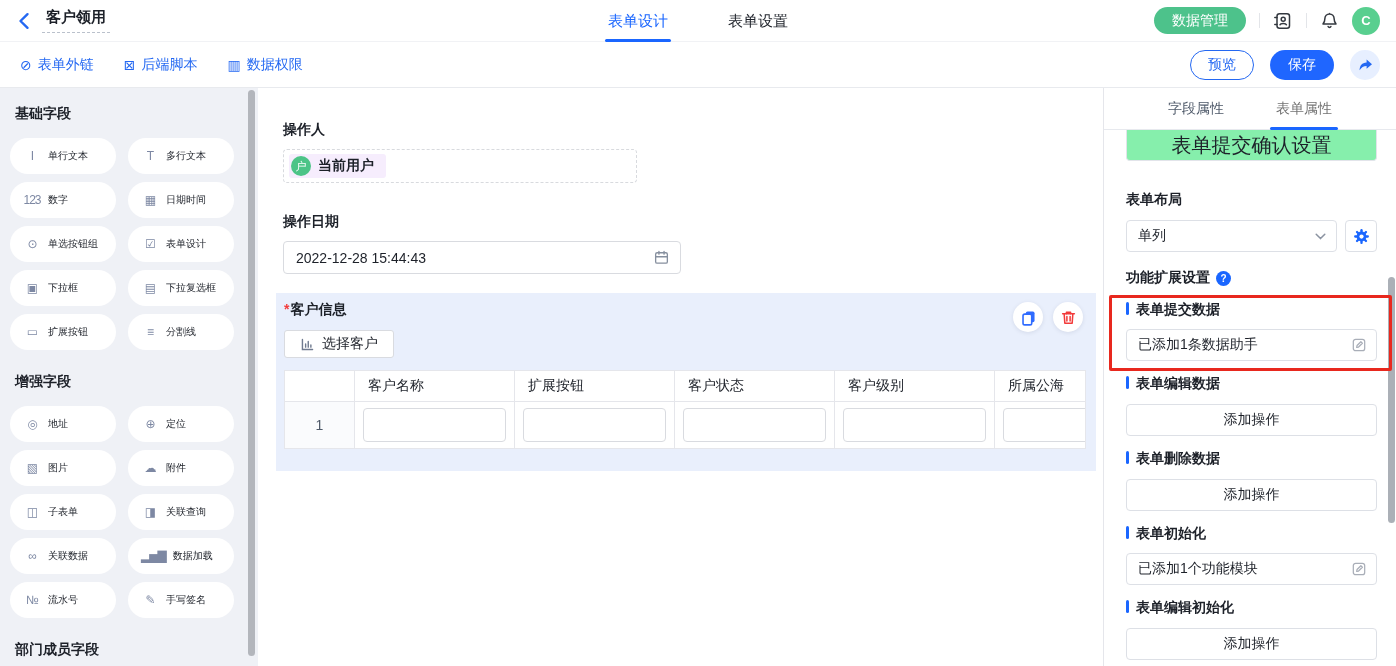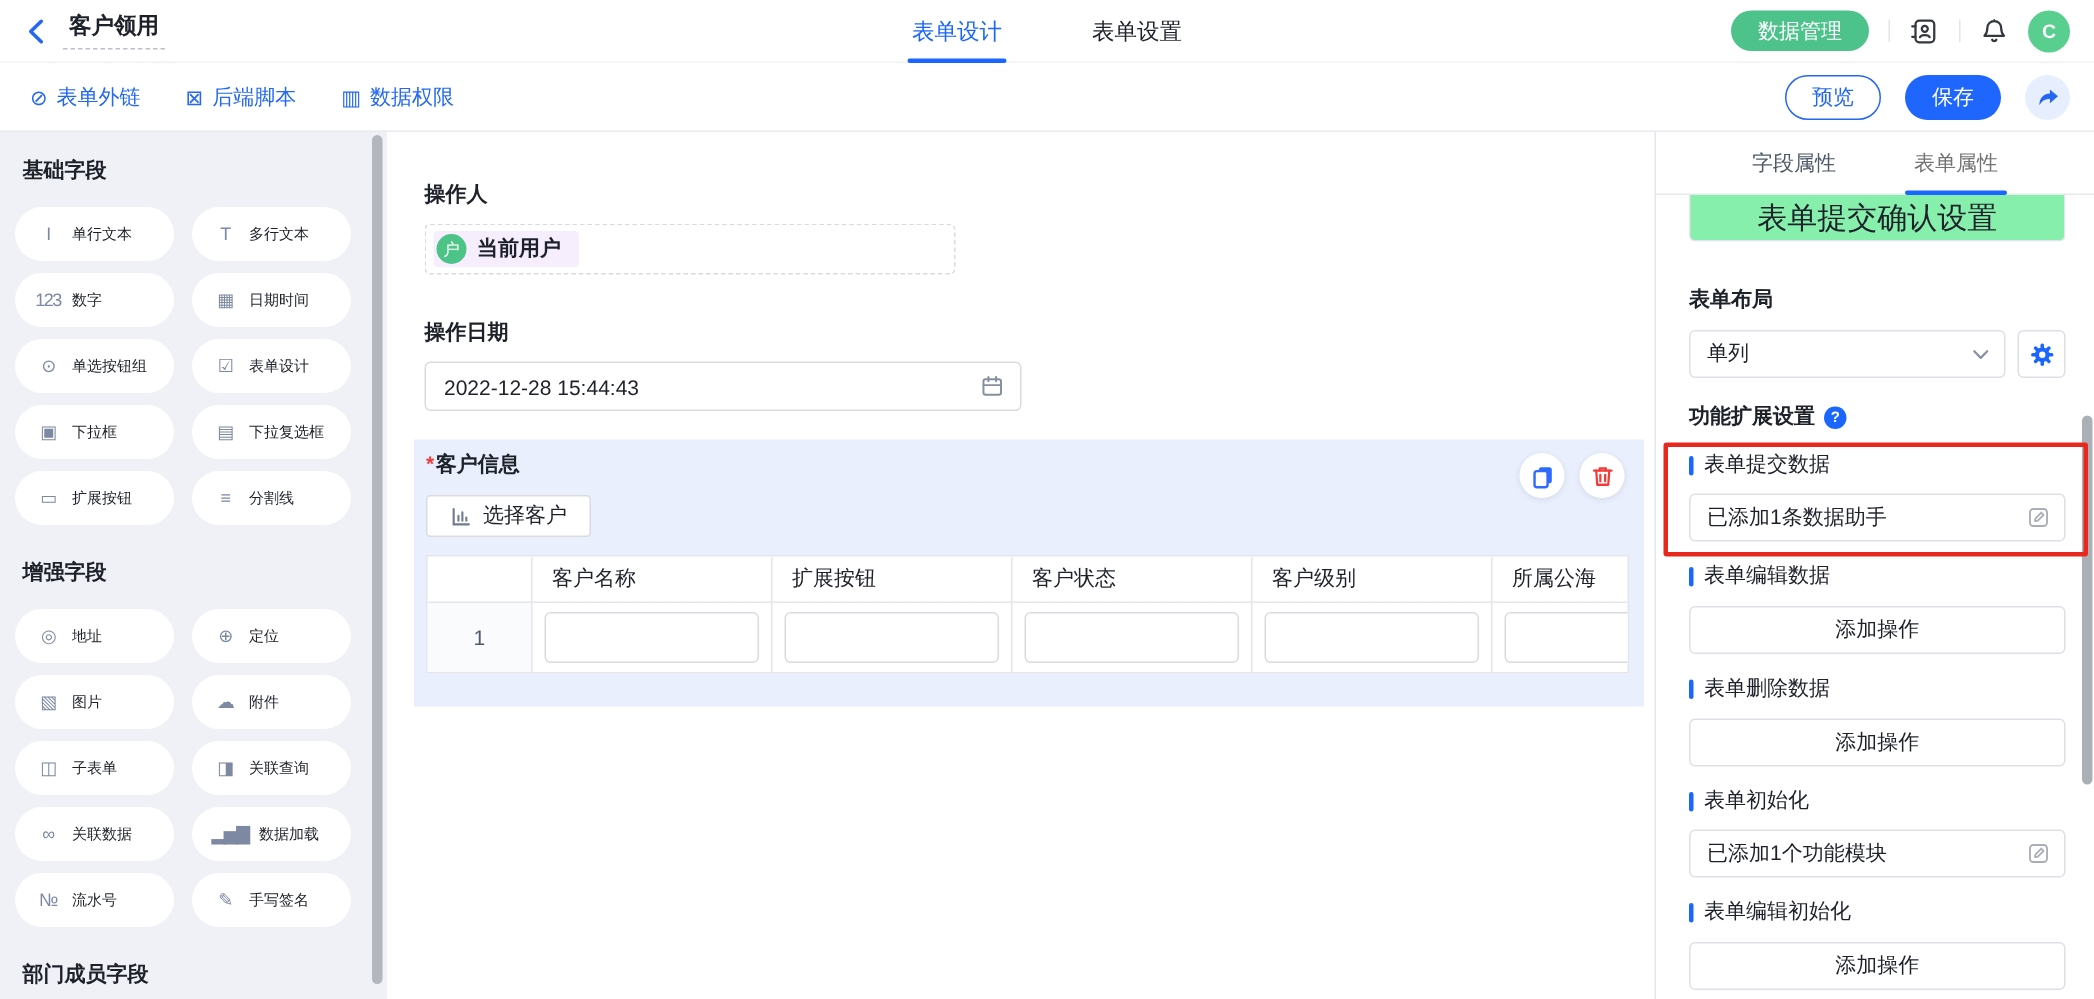--- a/index.html
+++ b/index.html
@@ -94,21 +94,21 @@
   .layout-row { margin-top:11px; display:flex; gap:8px; }
   .sel-box { flex:1; height:32px; border:1px solid #dde0e6; border-radius:4px; display:flex; align-items:center;
              padding:0 10px 0 11px; cursor:pointer; background:#fff; }
   .sel-box span { flex:1; font-size:14px; }
   .gear-btn { width:32px; height:32px; border:1px solid #dde0e6; border-radius:4px; display:flex; align-items:center;
               justify-content:center; cursor:pointer; background:#fff; }
   .ext-title { margin-top:17px; font-size:14px; font-weight:700; display:flex; align-items:center; gap:6px; }
   .q-ic { width:15px; height:15px; border-radius:50%; background:#1a66ff; color:#fff; font-size:10px; font-weight:700;
           display:flex; align-items:center; justify-content:center; cursor:pointer; }
   .psec { margin-top:15px; position:relative; }
-  .psec-title { display:flex; align-items:flex-end; gap:7px; font-size:14px; font-weight:400; line-height:15px; }
+  .psec-title { display:flex; align-items:flex-start; gap:7px; font-size:14px; font-weight:700; line-height:15px; }
   .blue-bar { width:3px; height:13px; background:#1a66ff; border-radius:2px; flex:none; }
   .val-box { margin-top:12px; height:32px; border:1px solid #dde0e6; border-radius:4px; background:#fff;
              display:flex; align-items:center; justify-content:space-between; padding:0 9px 0 11px; cursor:pointer; }
   .val-box span { font-size:14px; }
   .add-btn { margin-top:13px; height:32px; border:1px solid #dde0e6; border-radius:4px; background:#fff;
              display:flex; align-items:center; justify-content:center; font-size:14px; cursor:pointer; }
   .red-annot { position:absolute; left:-17px; right:-15px; top:-7px; bottom:-10px; border:3px solid #e8281e; border-radius:2px;
                pointer-events:none; z-index:5; }
   .panel-scrollbar { position:absolute; right:1px; top:189px; width:7px; height:246px; border-radius:4px; background:#abb0b7; }
 </style>

